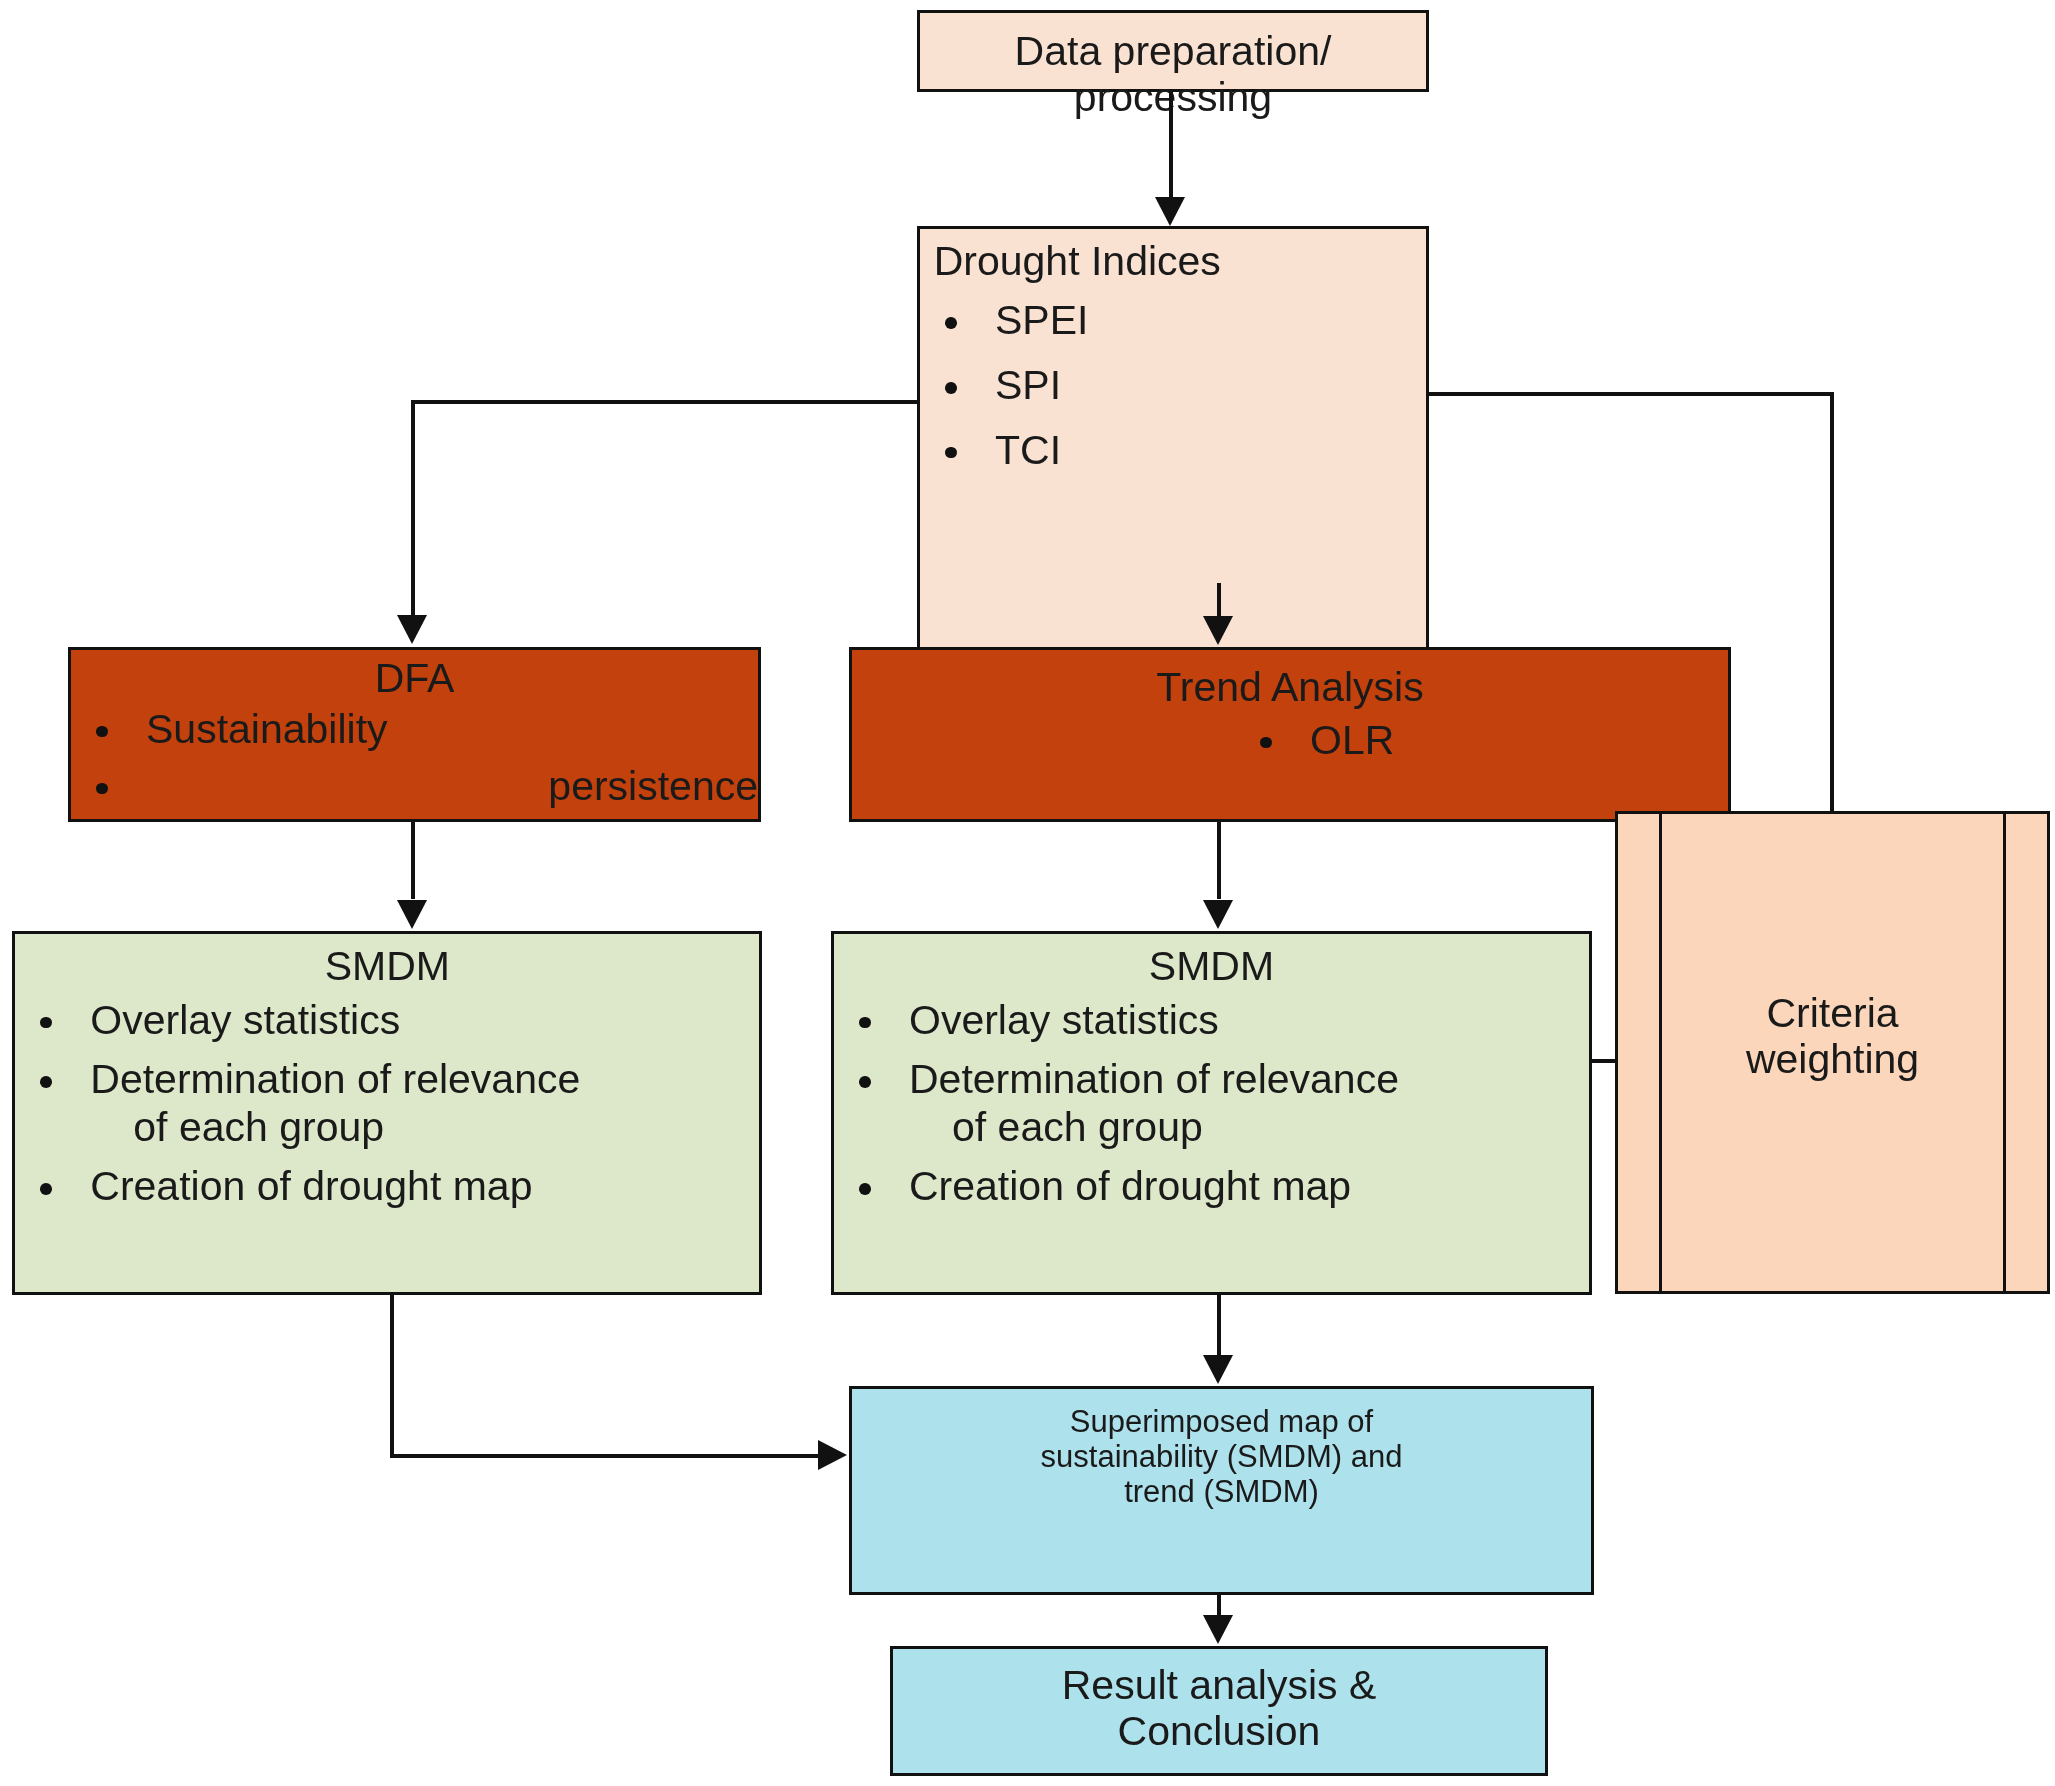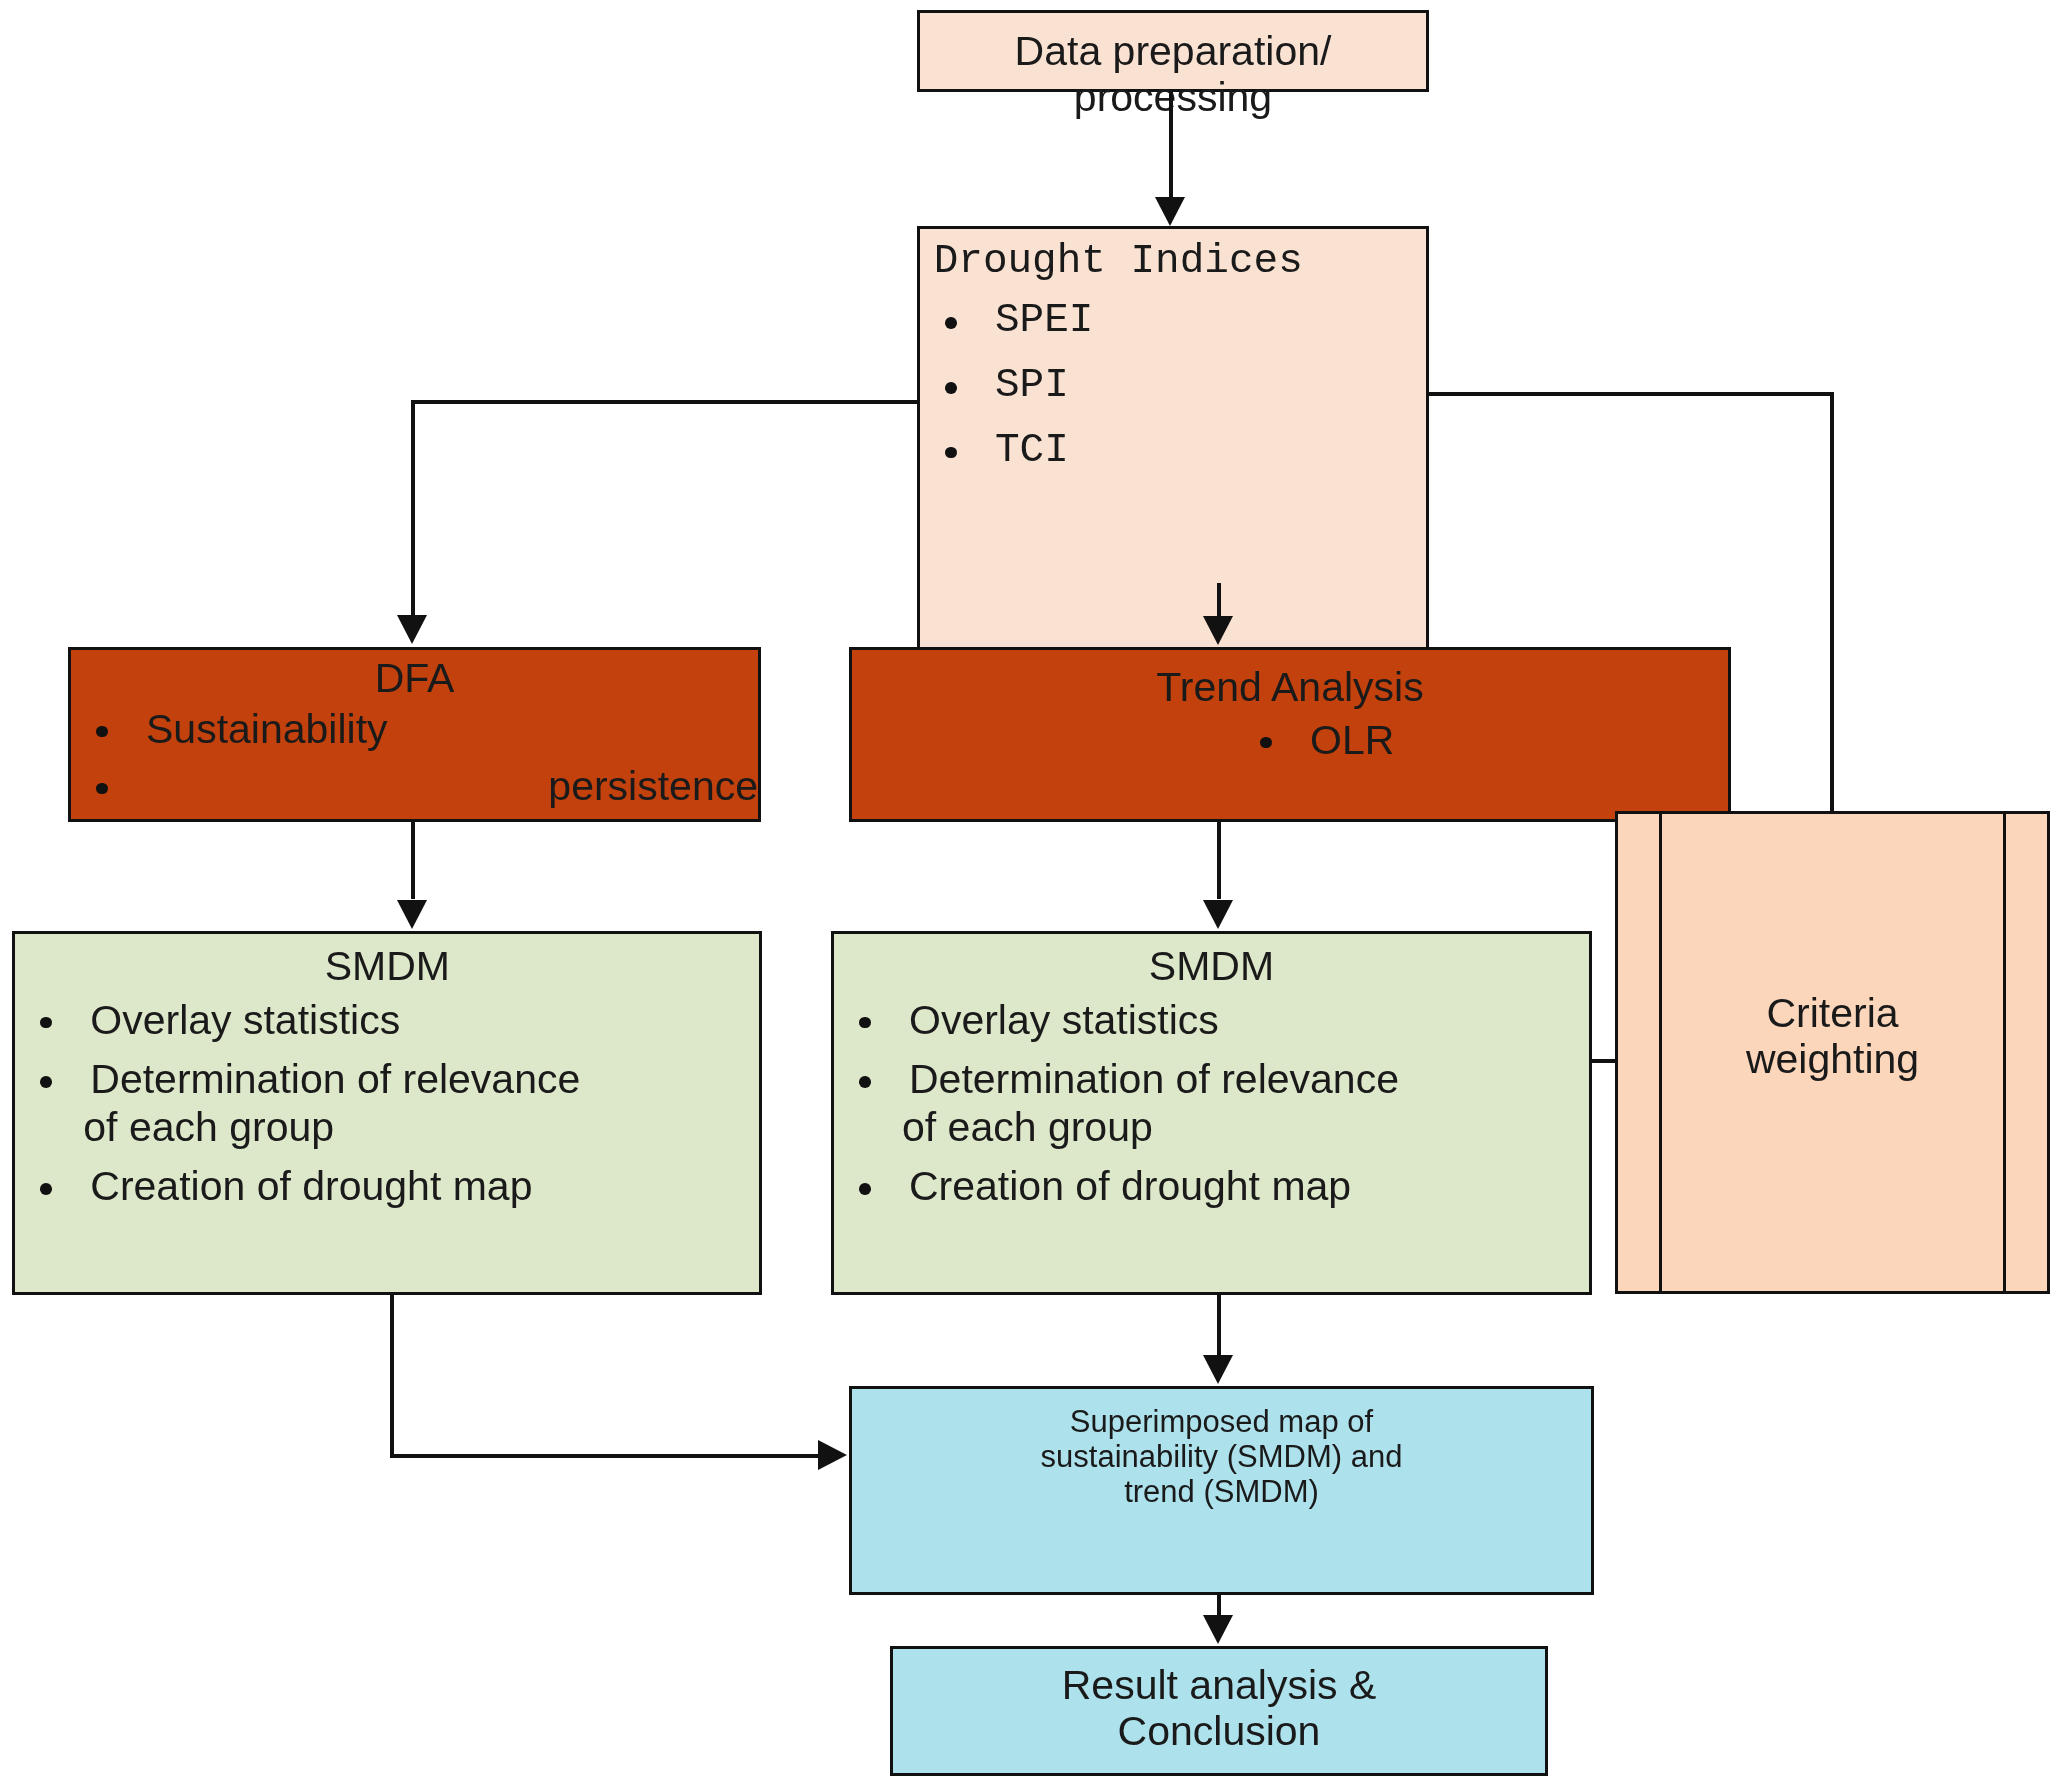--- a/index.html
+++ b/index.html
@@ -56,21 +56,21 @@
   }
   ul.bullets li:before{
     content:"";
     position:absolute;
     left:25px;
     top:0.46em;
     width:11.6px;height:11.6px;
     border-radius:50%;
     background:#111111;
   }
-  ul.bullets li.nb{padding-left:68px;}
+  ul.bullets li.nb{padding-left:118px;}
   ul.bullets li.nb:before{display:none;}
 
   
   .pp-line{
     position:absolute;
     top:0;bottom:0;
     width:3.4px;
     background:#111111;
   }
 
@@ -96,21 +96,21 @@
 </head>
 <body>
 
 <div id="stage">
 
   <div class="node peach" style="left:917px;top:10.3px;width:512px;height:82px;">
     <span class="title" style="font-size:41px;padding-top:16px;">Data preparation/
 processing</span>
   </div>
 
-  <div class="node peach" style="left:917px;top:226px;width:512px;height:459px;font-family:Liberation Mono, monospace;">
+  <div class="node peach" style="left:917px;top:226px;width:512px;height:459px;">
     <div class="hdr-left" style="padding:9.6px 0 4.1px 13.7px;">Drought Indices</div>
     <ul class="bullets" style="padding-left:0px;">
       <li style="margin-top:9.6px;">SPEI</li>
       <li style="margin-top:19px;">SPI</li>
       <li style="margin-top:19px;">TCI</li>
     </ul>
   </div>
 
   <div class="node bluegrey" style="left:68px;top:647px;width:693px;height:175px;">
     <div class="hdr" style="padding-top:5.5px;">DFA</div>

